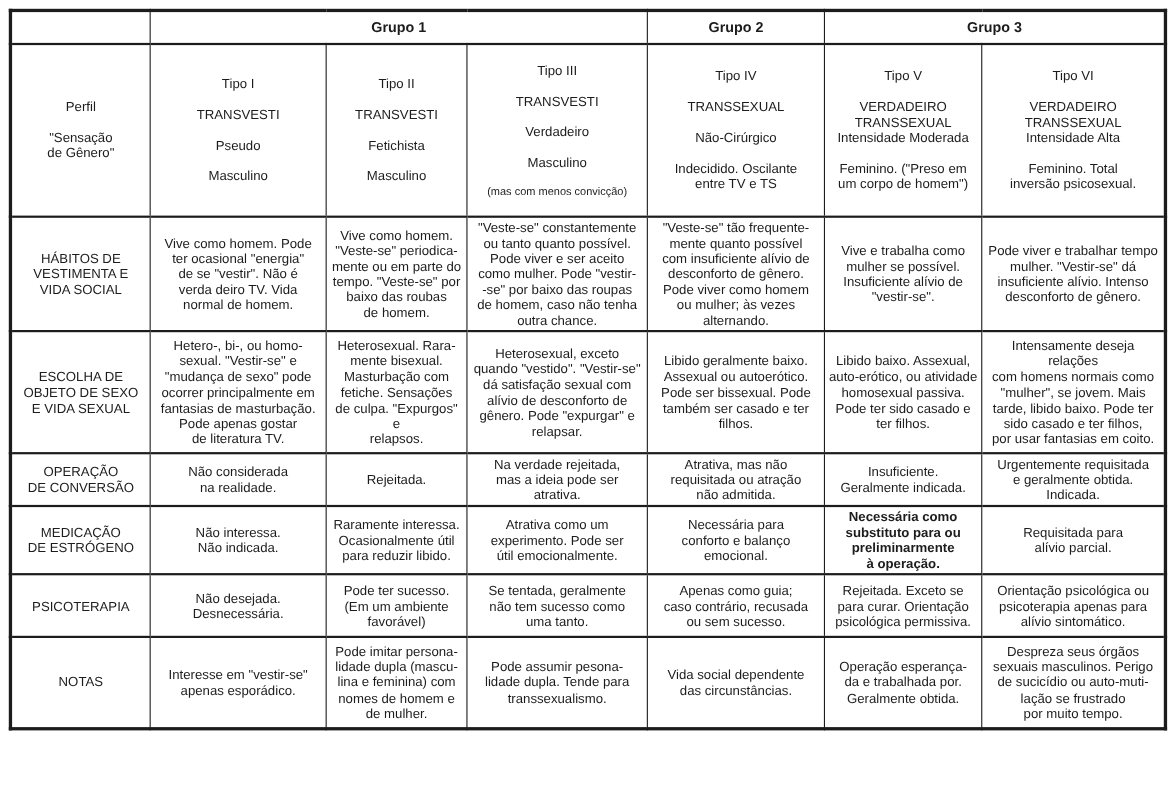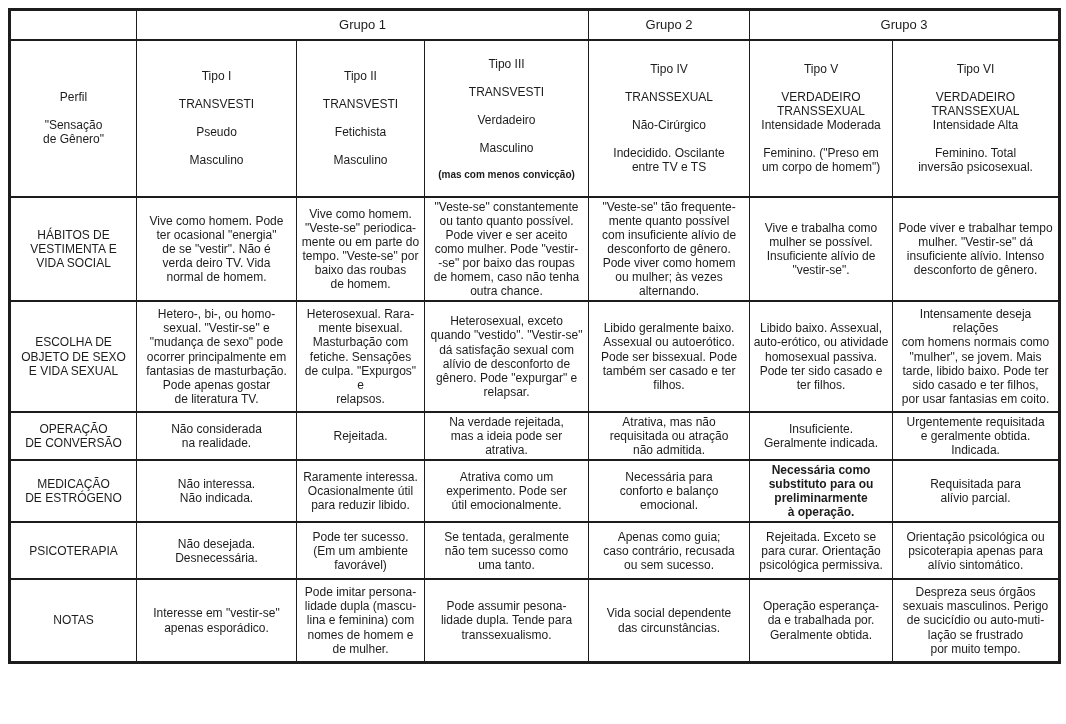--- a/index.html
+++ b/index.html
@@ -26,23 +26,23 @@
     line-height: 1.17;
     white-space: pre-line;
     overflow: hidden;
   }
   tr.r-title td {
     font-weight: bold;
     font-style: italic;
     font-size: 13px;
     line-height: 1.45;
   }
-  tr.r-groups td { font-weight: normal; font-size: 13px; margin-top: 34px; }
+  tr.r-groups td { font-weight: bold; font-size: 13px; margin-top: 34px; }
   td.rowlabel { font-size: 12.5px; }
-  .small-note { font-size: 10px; line-height: 1.1; white-space: pre-line; font-weight: bold; }
+  .small-note { font-size: 10px; line-height: 1.1; white-space: pre-line; }
   td.small-cell { font-size: 10.5px; font-weight: bold; }
   
   tr.r-title    { height: 42px; }
   tr.r-groups   { height: 30px; }
   tr.r-profile  { height: 127px; }
   tr.r-habitos  { height: 86px; }
   tr.r-escolha  { height: 111px; }
   tr.r-kinsey   { height: 28px; }
   tr.r-operacao { height: 43px; }
   tr.r-medicacao{ height: 54px; }

